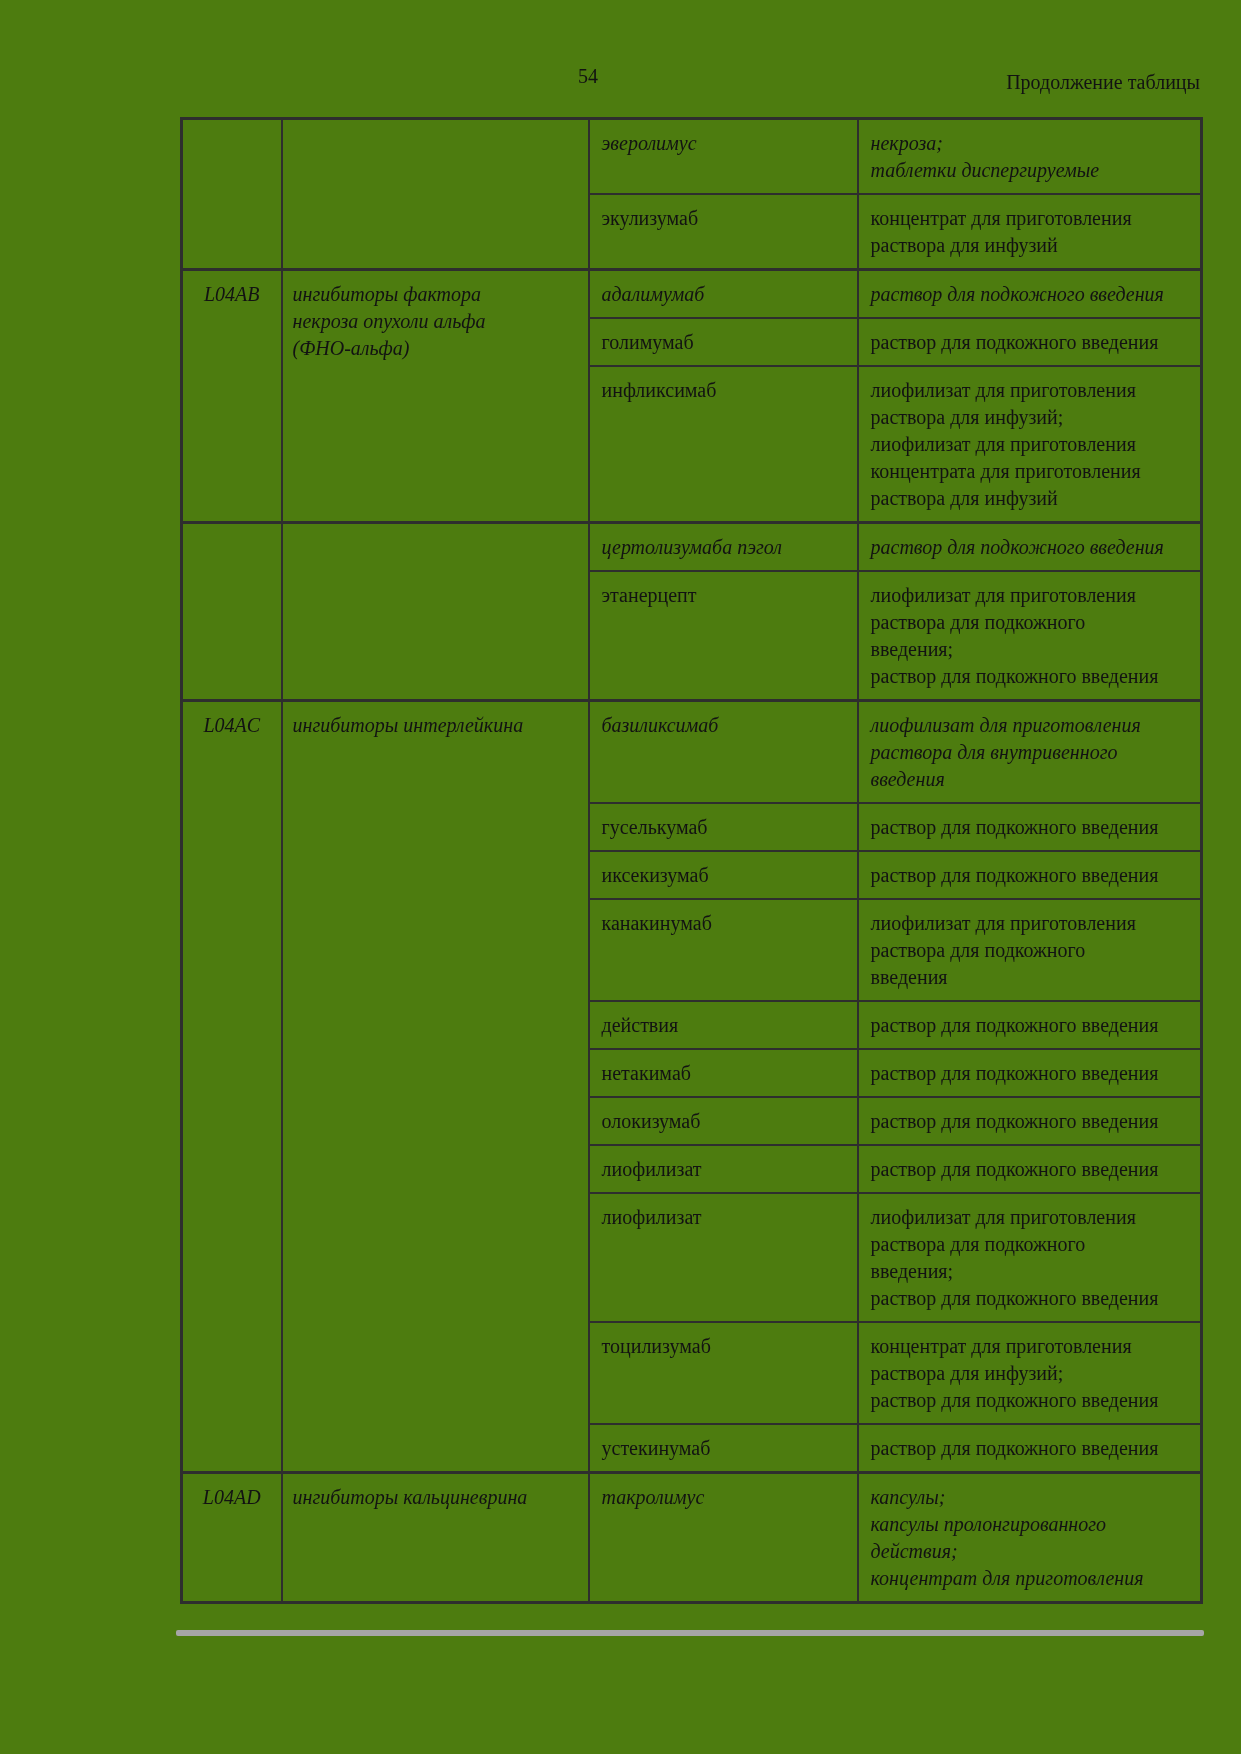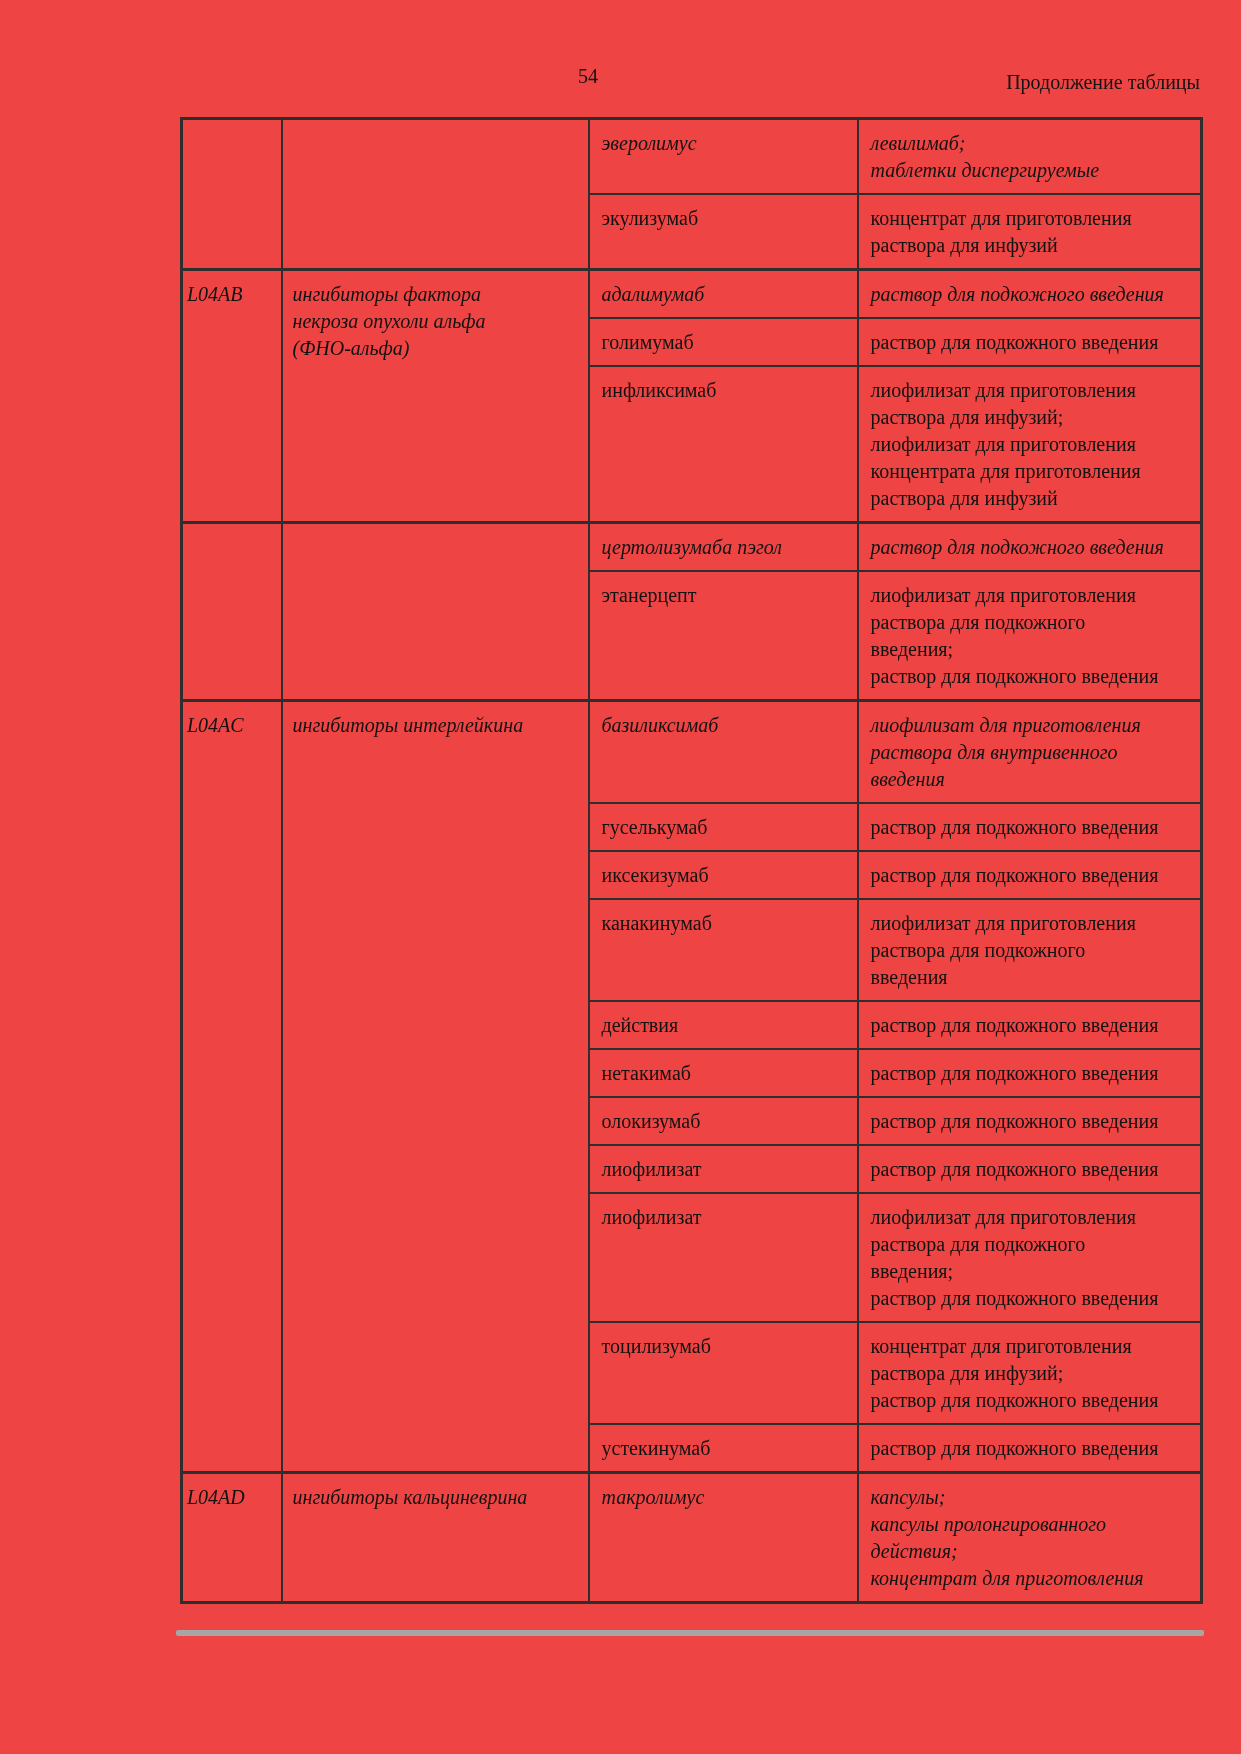--- a/index.html
+++ b/index.html
@@ -4,21 +4,21 @@
 <style>
   html, body {
     margin: 0;
     padding: 0;
     background: #e8e8e8;
   }
   .page {
     position: relative;
     width: 1241px;
     height: 1754px;
-    background: #ef4444;
+    background: #4d7c0f;
     font-family: "Liberation Serif", "DejaVu Serif", serif;
     color: #121212;
     overflow: hidden;
   }
   .page-header {
     position: absolute;
     left: 180px;
     top: 62px;
     width: 1020px;
     height: 30px;
@@ -51,21 +51,21 @@
     font-size: 20px;
     line-height: 27px;
     white-space: pre-line;
     overflow: hidden;
   }
   .atc-table tr.section-start > td {
     border-top-width: 3px;
     font-style: italic;
   }
   .atc-table td.col-code {
-    text-align: left;
+    text-align: center;
     padding-left: 4px;
     padding-right: 4px;
   }
   .atc-table td.col-group {
     padding-left: 10px;
   }
   .page-cut {
     position: absolute;
     left: 176px;
     top: 1630px;
@@ -90,21 +90,21 @@
       <col style="width:100px">
       <col style="width:307px">
       <col style="width:269px">
       <col style="width:344px">
     </colgroup>
     <tbody>
         <tr class="section-start">
           <td class="col-code" rowspan="2"></td>
           <td class="col-group" rowspan="2"></td>
           <td class="col-drug">эверолимус</td>
-          <td class="col-forms">левилимаб;
+          <td class="col-forms">некроза;
 таблетки диспергируемые</td>
         </tr>
         <tr>
           <td class="col-drug">экулизумаб</td>
           <td class="col-forms">концентрат для приготовления
 раствора для инфузий</td>
         </tr>
         <tr class="section-start">
           <td class="col-code" rowspan="3">L04AB</td>
           <td class="col-group" rowspan="3">ингибиторы фактора

